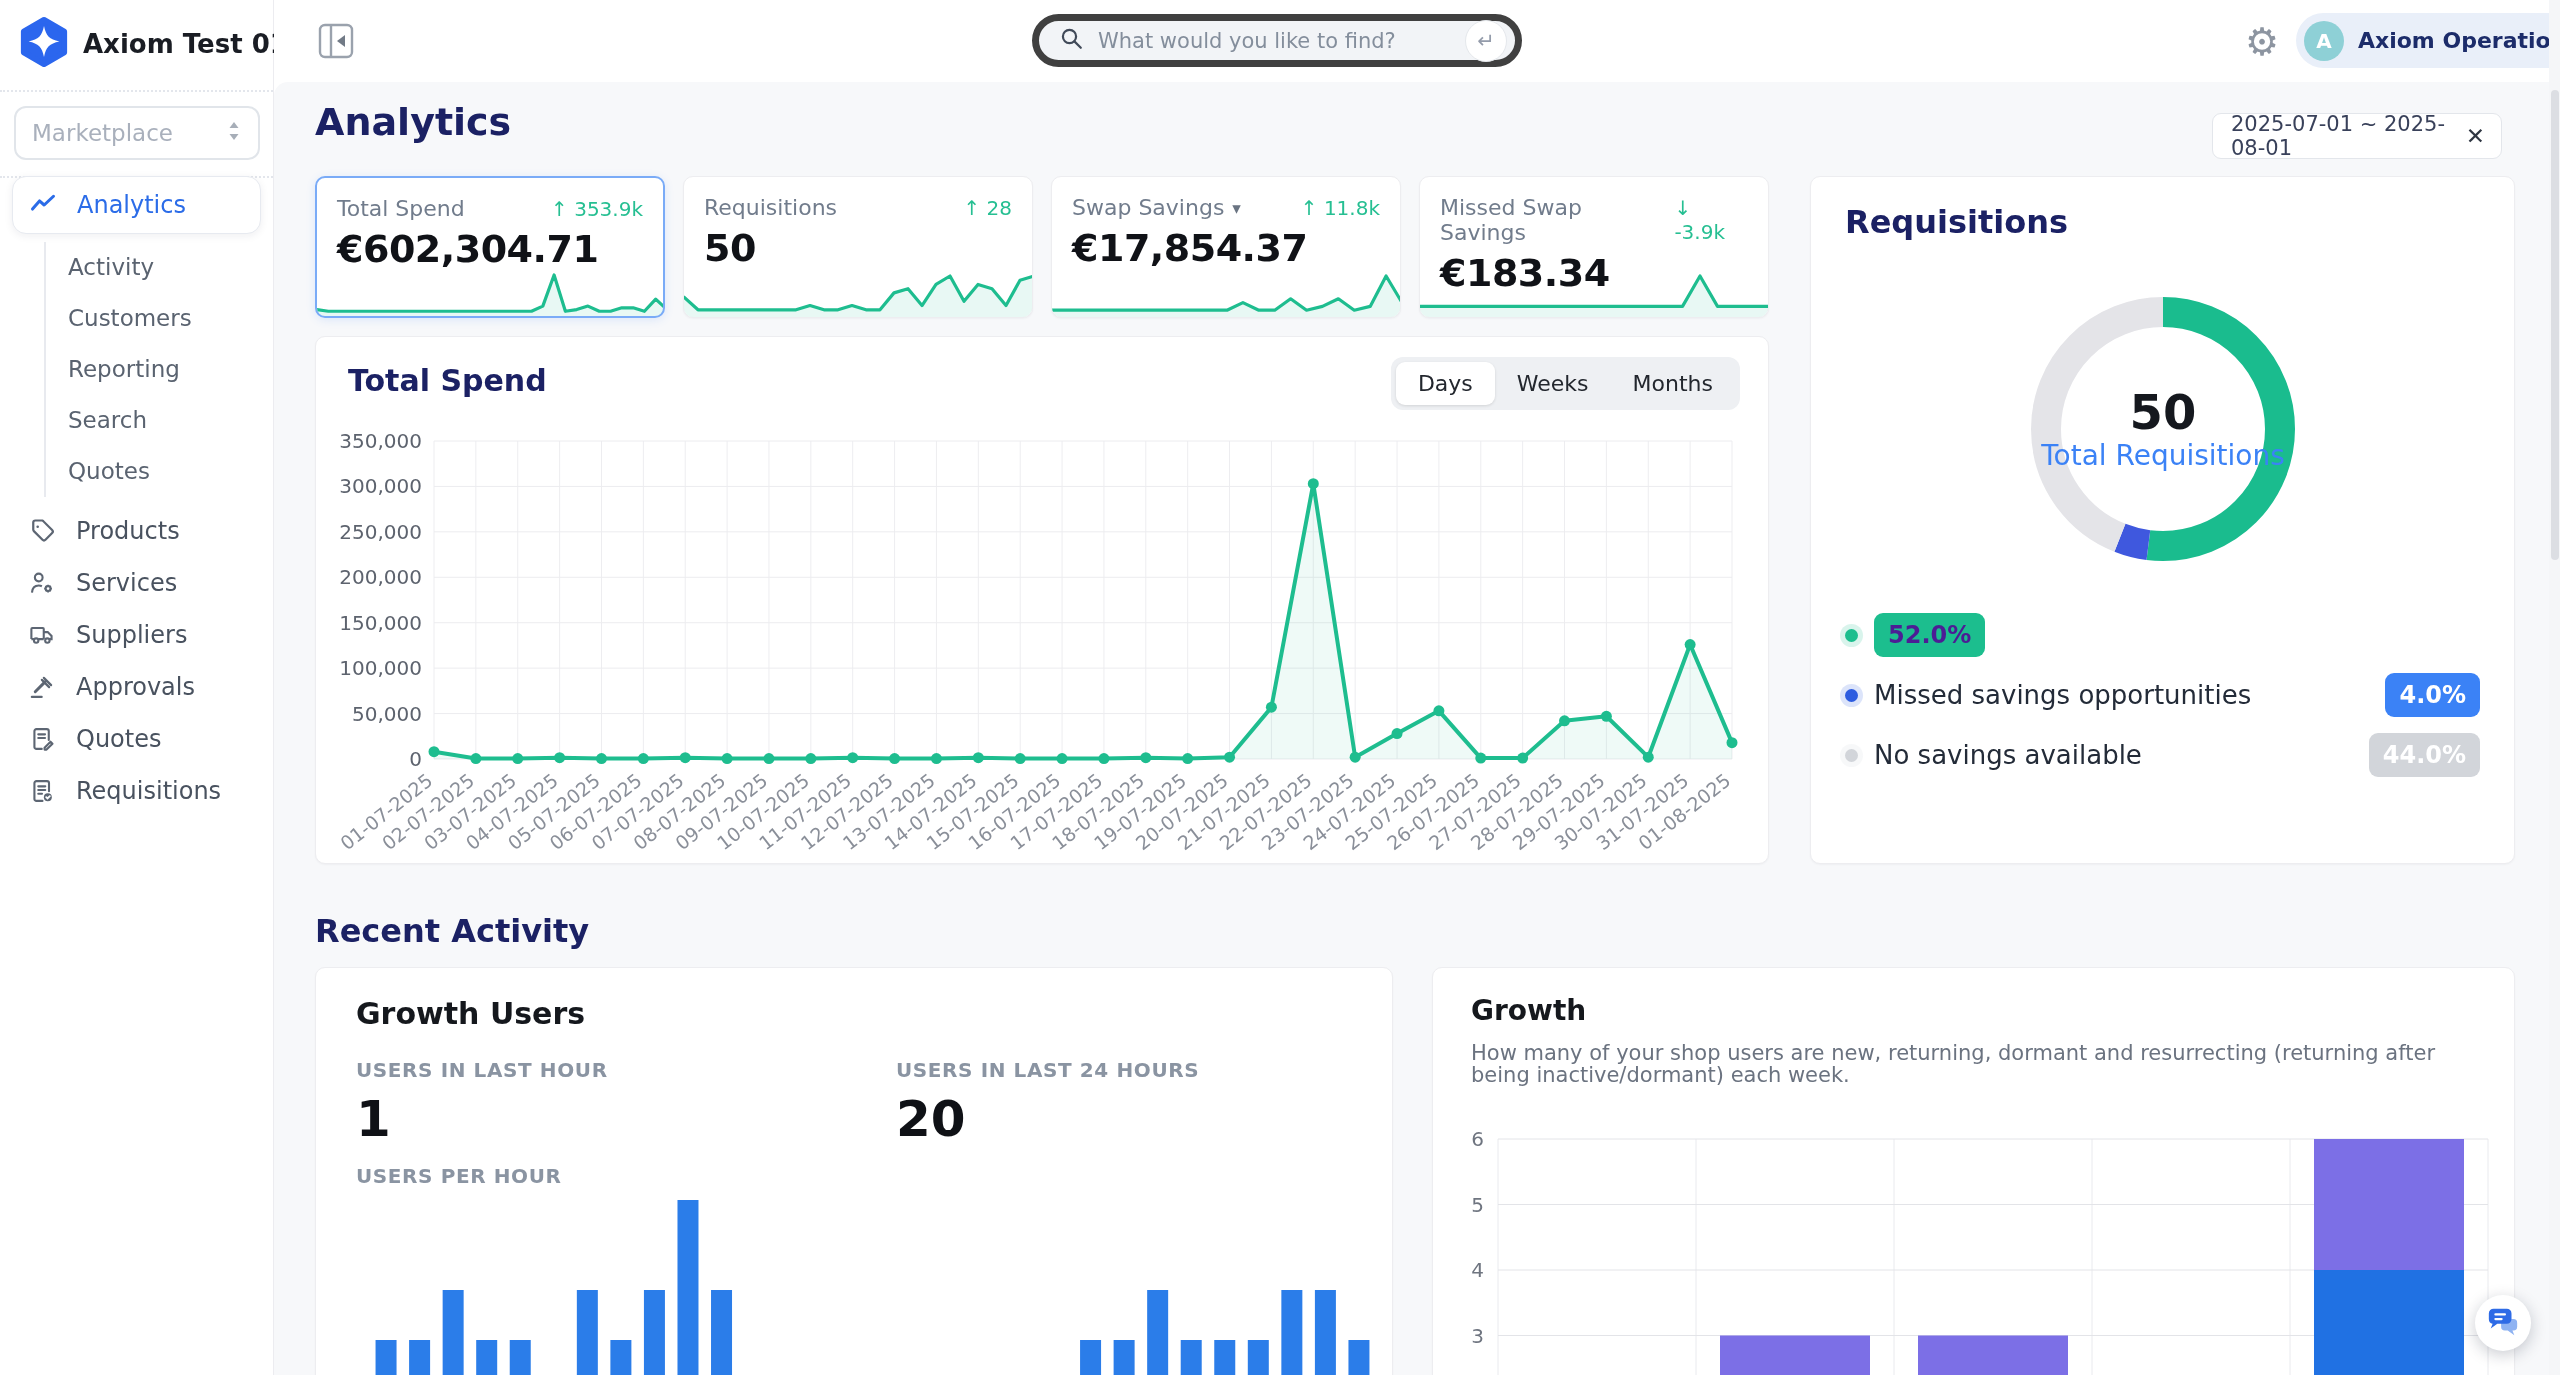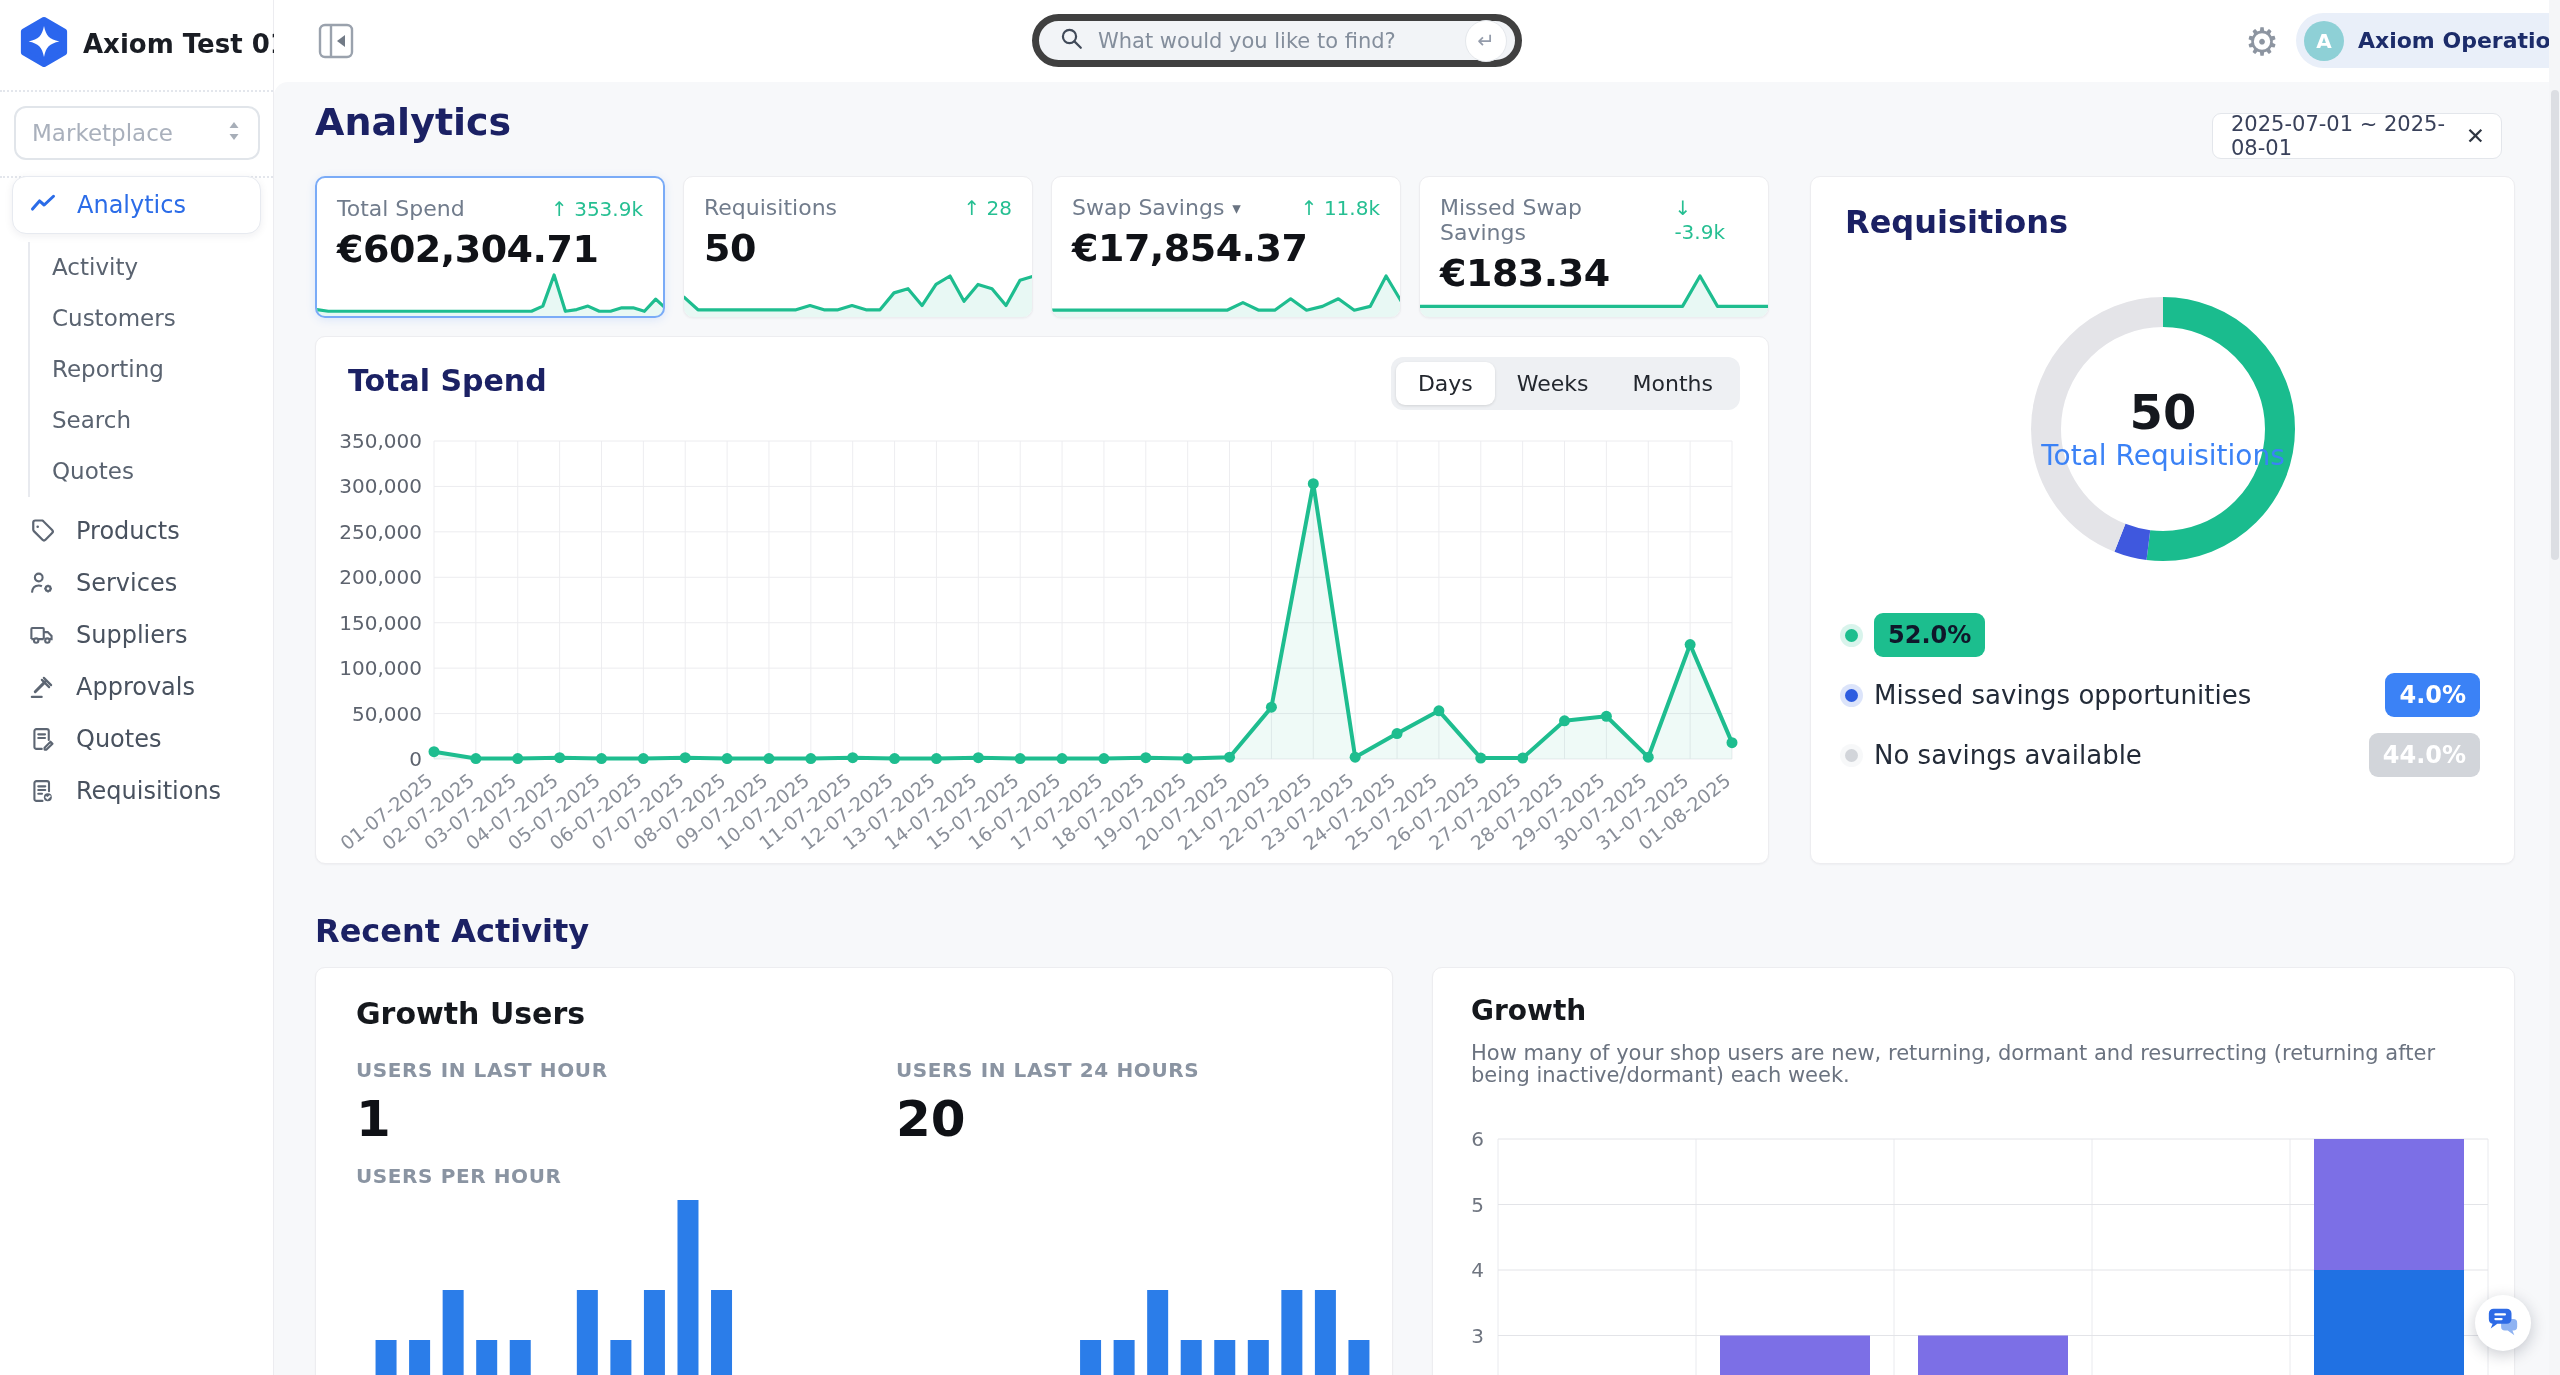--- a/index.html
+++ b/index.html
@@ -12,21 +12,21 @@
   .brand-name{font-size:26px;font-weight:600;color:#1a1d24;white-space:nowrap;}
   .brand-chevron{margin-left:4px;margin-top:6px;}
   .side-divider{position:absolute;left:0;right:0;border-top:2px dotted #e3e6ec;}
   .workspace{position:absolute;left:14px;top:106px;width:246px;height:54px;border:2px solid #e1e5ea;border-radius:12px;box-sizing:border-box;display:flex;align-items:center;justify-content:space-between;padding:0 16px;background:#fff;cursor:pointer;}
   .workspace-label{font-size:23px;color:#a9b0bc;}
   #sidebar-nav{position:absolute;left:0;top:176px;right:0;}
   .nav-item{display:flex;align-items:center;gap:18px;height:52px;margin:0 12px;padding:0 14px;color:#49525f;font-size:24px;cursor:pointer;}
   .nav-item.active{height:56px;border:1px solid #e7eaf0;border-radius:14px;box-shadow:0 2px 8px rgba(23,30,60,.07);color:#2b6ce8;font-weight:500;background:#fff;}
   .nav-icon{width:32px;height:32px;display:flex;align-items:center;justify-content:center;color:#5d6673;}
   .nav-item.active .nav-icon{color:#2b6ce8;}
-  .subnav{margin:8px 0 8px 28px;border-left:2px solid #e8eaef;padding-left:22px;}
+  .subnav{margin:8px 0 8px 44px;border-left:2px solid #e8eaef;padding-left:22px;}
   .sub-item{height:51px;line-height:51px;font-size:23px;color:#5a6370;cursor:pointer;}
 
   
   #topbar{left:274px;top:0;right:0;height:82px;background:#fff;}
   #collapse-btn{left:318px;top:23px;width:36px;height:36px;cursor:pointer;}
   #search-pill{left:1032px;top:14px;width:490px;height:53px;background:#f2f4f7;border:7px solid #404040;border-radius:27px;box-sizing:border-box;display:flex;align-items:center;padding:0 8px 0 20px;}
   #search-input{flex:1;border:none;outline:none;background:transparent;font-size:21px;color:#3c4454;margin-left:12px;font-family:inherit;}
   #search-input::placeholder{color:#848e9c;}
   #enter-btn{width:40px;height:40px;border-radius:50%;background:#fff;border:1px solid #e5e8ec;display:flex;align-items:center;justify-content:center;font-size:21px;color:#949cab;cursor:pointer;}
   #gear-btn{left:2240px;top:20px;width:44px;height:44px;font-size:38px;color:#8d95a1;display:flex;align-items:center;justify-content:center;cursor:pointer;}
@@ -420,21 +420,21 @@
           <circle cx="150" cy="150" r="117" fill="none" stroke="#e4e4e8" stroke-width="30" pathLength="100" stroke-dasharray="44 56" stroke-dashoffset="-56" transform="rotate(-90 150 150)"></circle>
         </svg>
       <div id="donut-center">
         <div id="donut-value">50</div>
         <div id="donut-label">Total Requisitions</div>
       </div>
     </div>
     <div id="req-legend">
         <div class="legend-row">
           <span class="legend-dot" style="background: rgb(28, 190, 142); box-shadow: rgba(28, 190, 142, 0.17) 0px 0px 0px 5px;"></span>
-          <span class="legend-badge" style="background: rgb(28, 190, 142); color: #0f172a;">52.0%</span>
+          <span class="legend-badge" style="background: rgb(28, 190, 142); color: #4c1d95;">52.0%</span>
         </div>
         <div class="legend-row">
           <span class="legend-dot" style="background: rgb(45, 92, 224); box-shadow: rgba(45, 92, 224, 0.17) 0px 0px 0px 5px;"></span>
           <span class="legend-label">Missed savings opportunities</span>
           <span class="legend-badge" style="background: #3b82f6; color: rgb(255, 255, 255);">4.0%</span>
         </div>
         <div class="legend-row">
           <span class="legend-dot" style="background: rgb(210, 213, 218); box-shadow: rgba(210, 213, 218, 0.17) 0px 0px 0px 5px;"></span>
           <span class="legend-label">No savings available</span>
           <span class="legend-badge" style="background: rgb(210, 213, 218); color: rgb(255, 255, 255);">44.0%</span>

